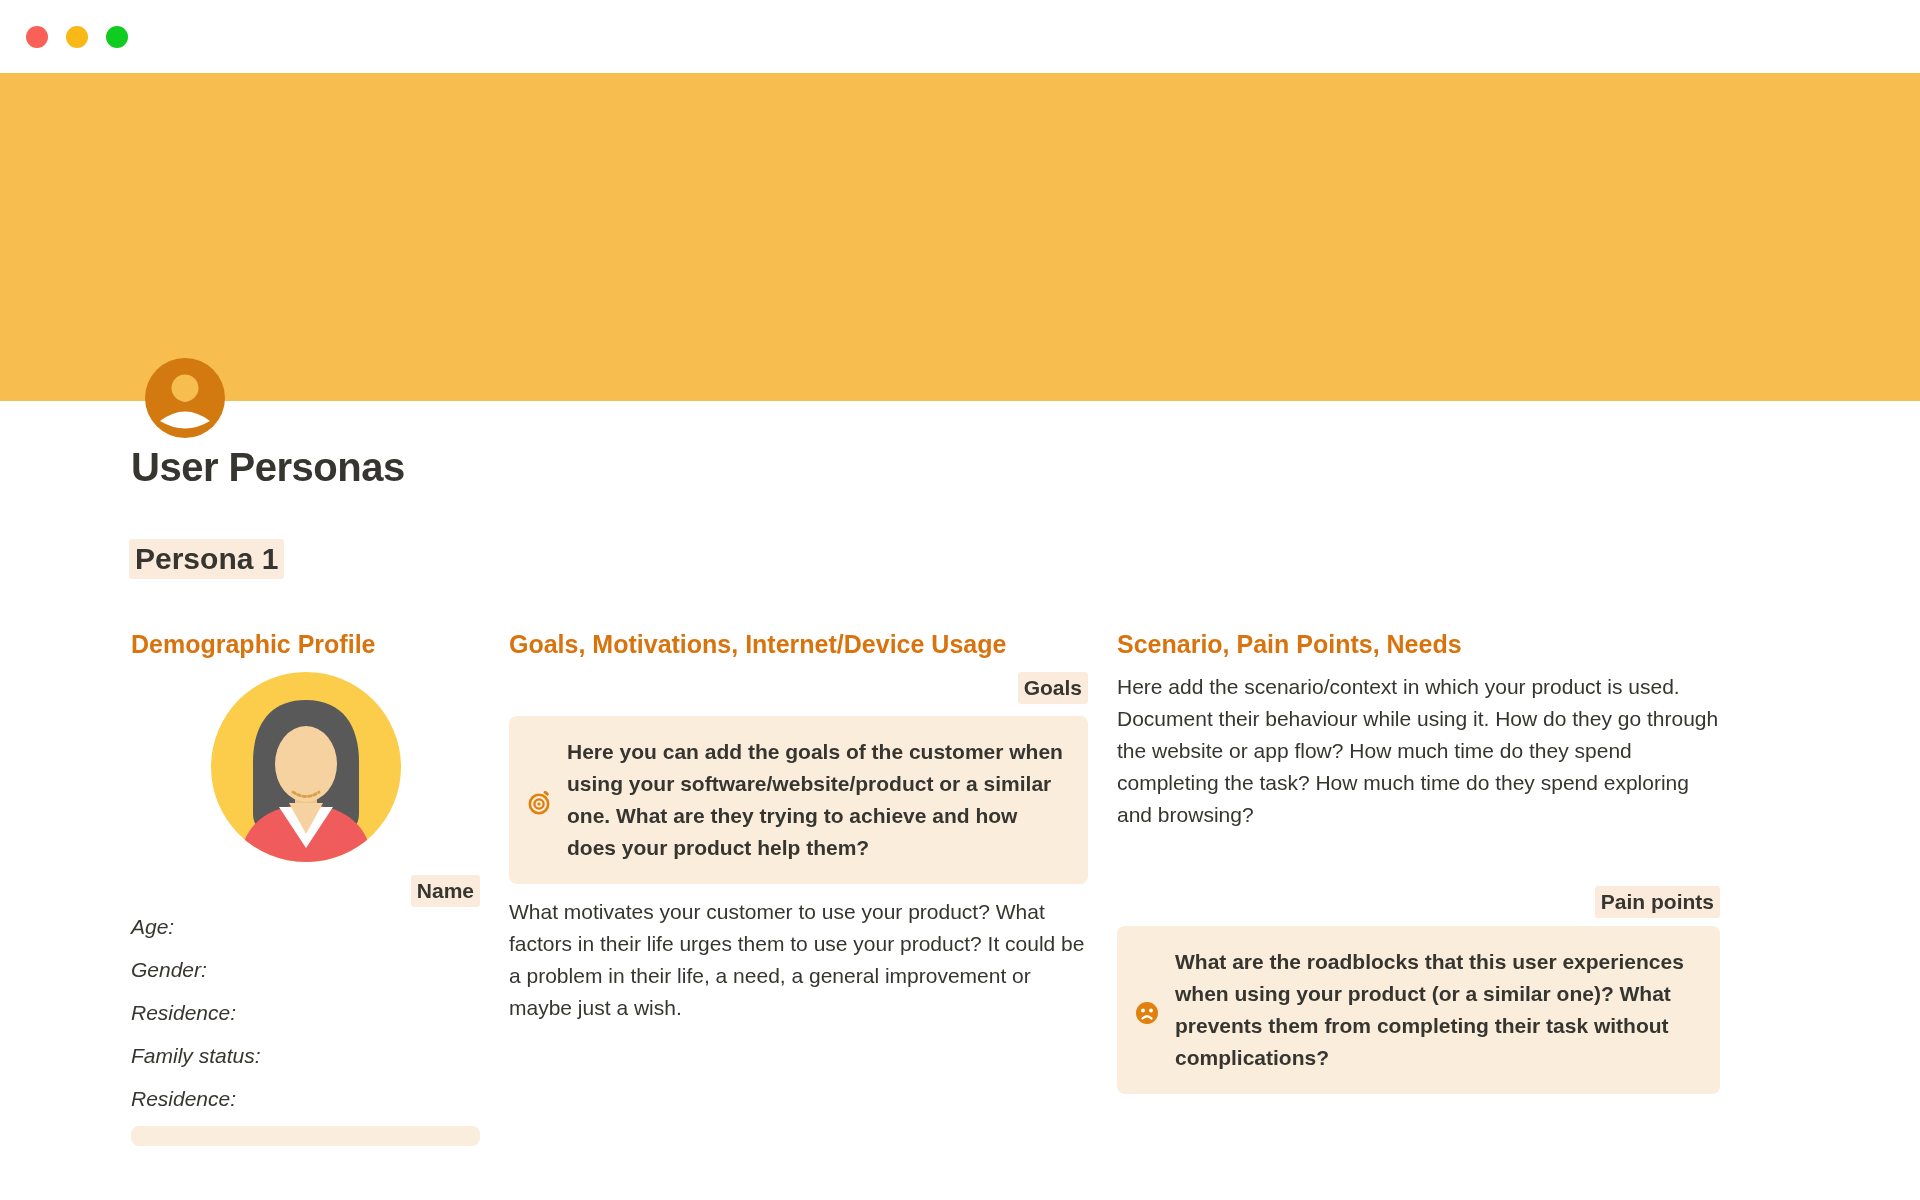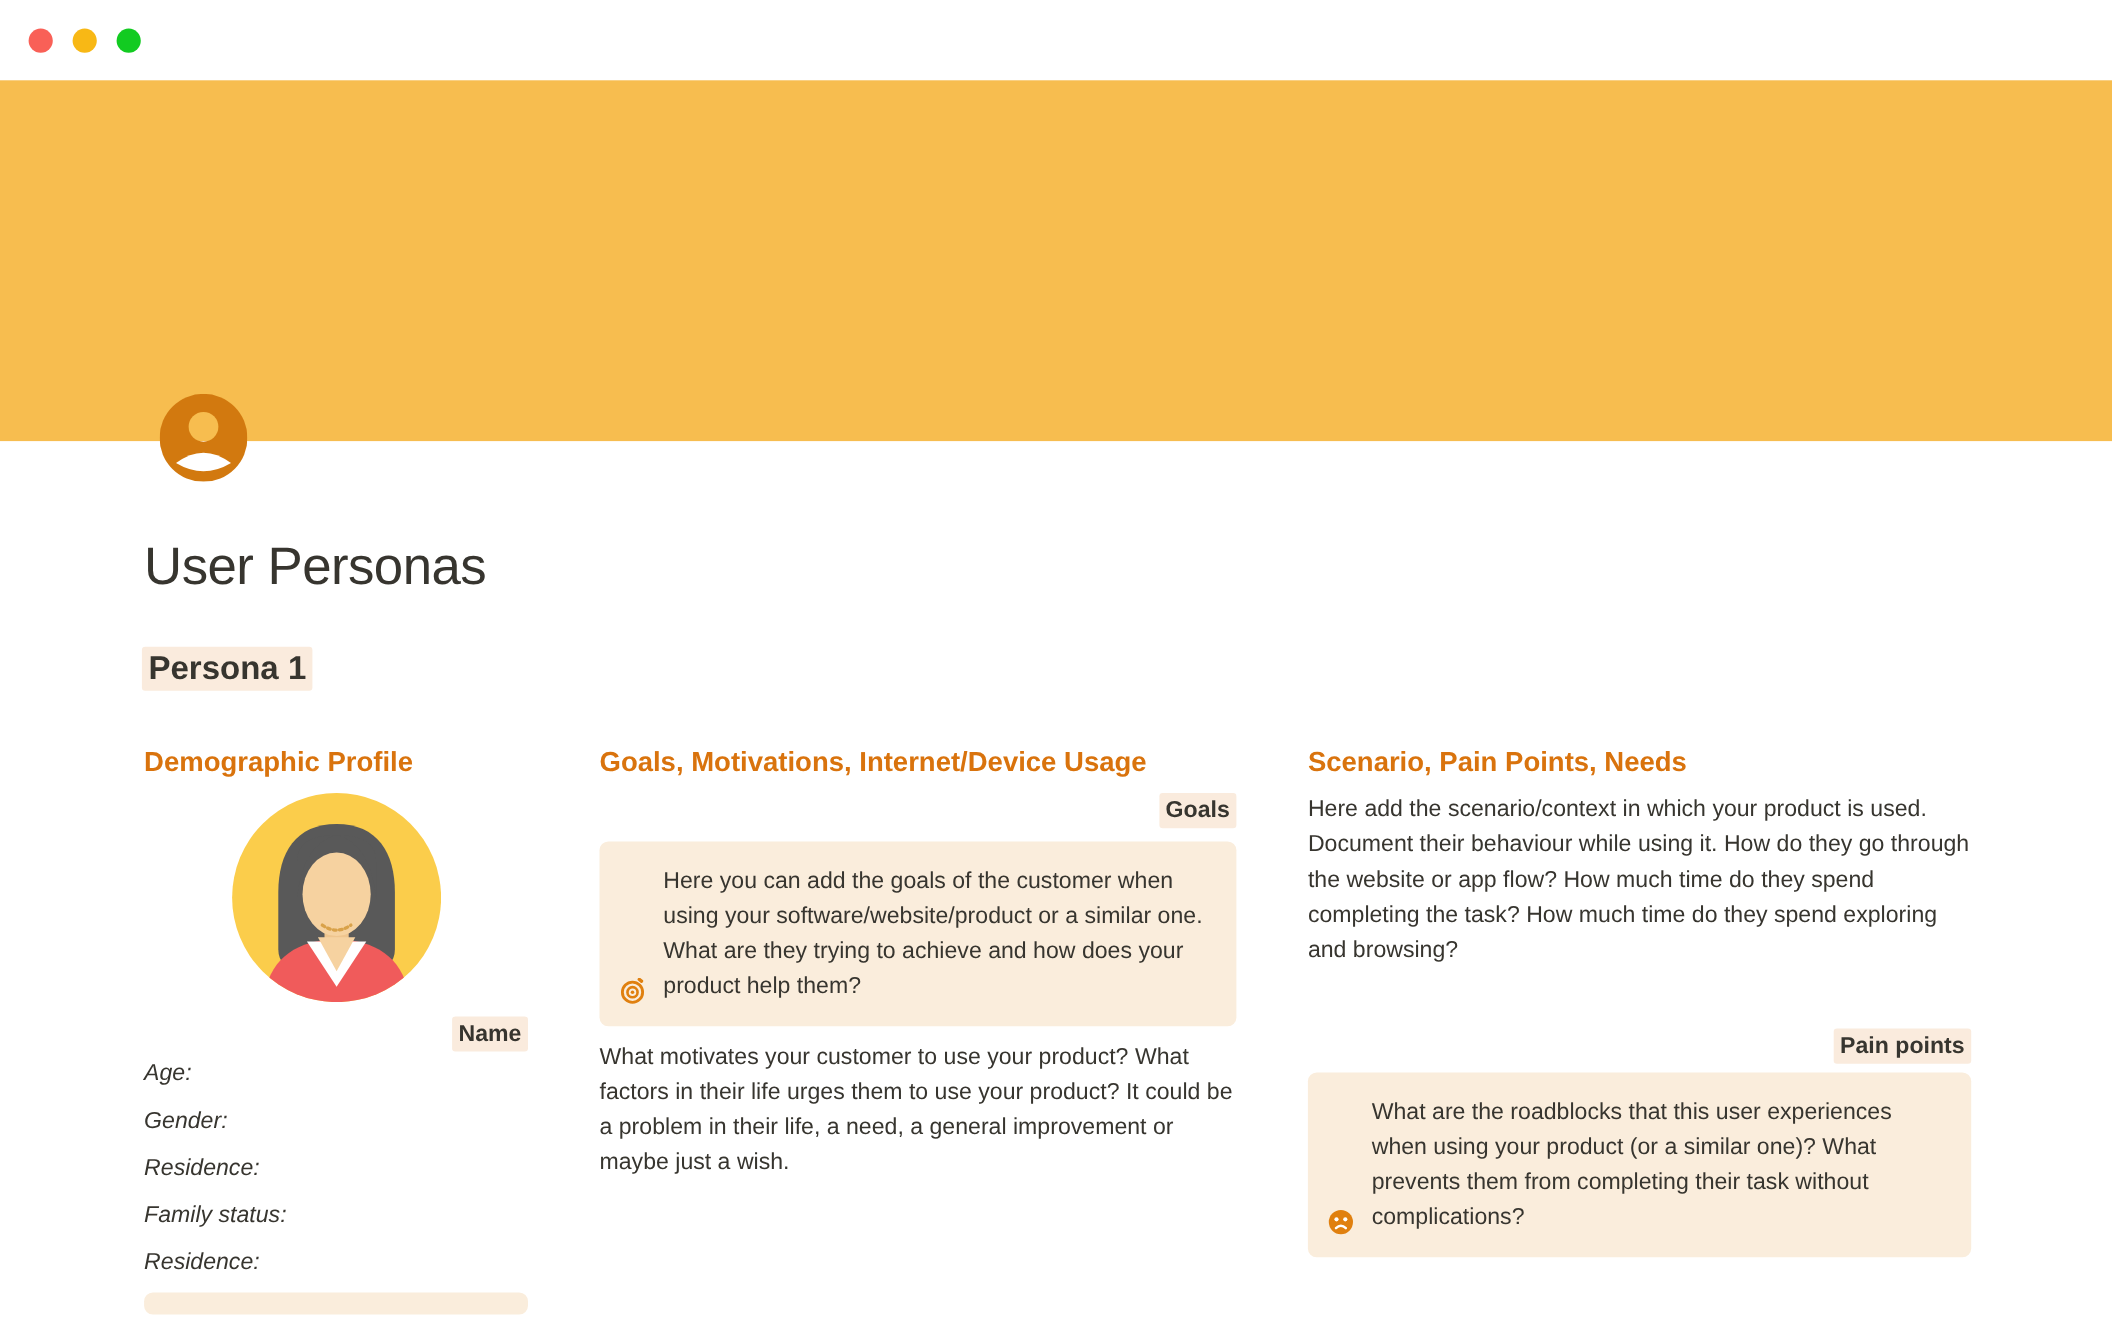--- a/index.html
+++ b/index.html
@@ -21,33 +21,33 @@
   .dot.red{background:var(--dot_red);}
   .dot.yellow{background:var(--dot_yellow);}
   .dot.green{background:var(--dot_green);}
 
   
   .cover{height:328px;background:var(--cover);}
   .page-icon{position:absolute;left:145px;top:358px;width:80px;height:80px;}
 
   
   .content{padding:0 128px 0 131px;}
-  .title{margin-top:86px;font-size:48px;line-height:58px;font-weight:400;letter-spacing:-0.5px;}
+  .title{margin-top:37px;font-size:40px;line-height:58px;font-weight:700;letter-spacing:-0.5px;}
   .hl{background:var(--highlight_bg);border-radius:3px;padding:2px 6px;margin-left:-2px;}
   .h2{margin-top:43px;font-size:30px;line-height:36px;font-weight:700;display:inline-block;}
-  .columns{margin-top:50px;display:flex;gap:65px;align-items:flex-start;}
+  .columns{margin-top:50px;display:flex;gap:29px;align-items:flex-start;}
   .col1{width:349px;flex:none;}
   .col2{width:579px;flex:none;}
   .col3{width:603px;flex:none;}
   .h3{font-size:25px;line-height:30px;font-weight:700;color:var(--heading_orange);}
   .label{margin-top:13px;font-size:21px;line-height:28px;font-weight:700;display:block;text-align:right;}
   .label > span{display:inline-block;}
   .para{margin-top:12px;font-size:21px;line-height:32px;}
   .callout{margin-top:12px;background:var(--callout_bg);border-radius:8px;
-           padding:20px 24px 20px 18px;display:flex;align-items:flex-end;}
+           padding:20px 24px 20px 18px;display:flex;align-items:center;font-weight:bold;}
   .callout .c-icon{flex:none;width:24px;height:24px;margin-top:5px;margin-right:16px;}
   .callout .c-text{font-size:21px;line-height:32px;}
   .spacer-label{margin-top:55px;}
   .avatar-wrap{margin:13px auto 0 auto;width:190px;height:190px;}
   .field{margin-top:11px;font-size:21px;line-height:32px;font-style:italic;}
   .field.first{margin-top:4px;}
   .cut-callout{margin-top:11px;height:20px;border-radius:8px;background:var(--callout_bg);width:100%;}
   .pain-callout{margin-top:8px;}
 </style>
 </head>

